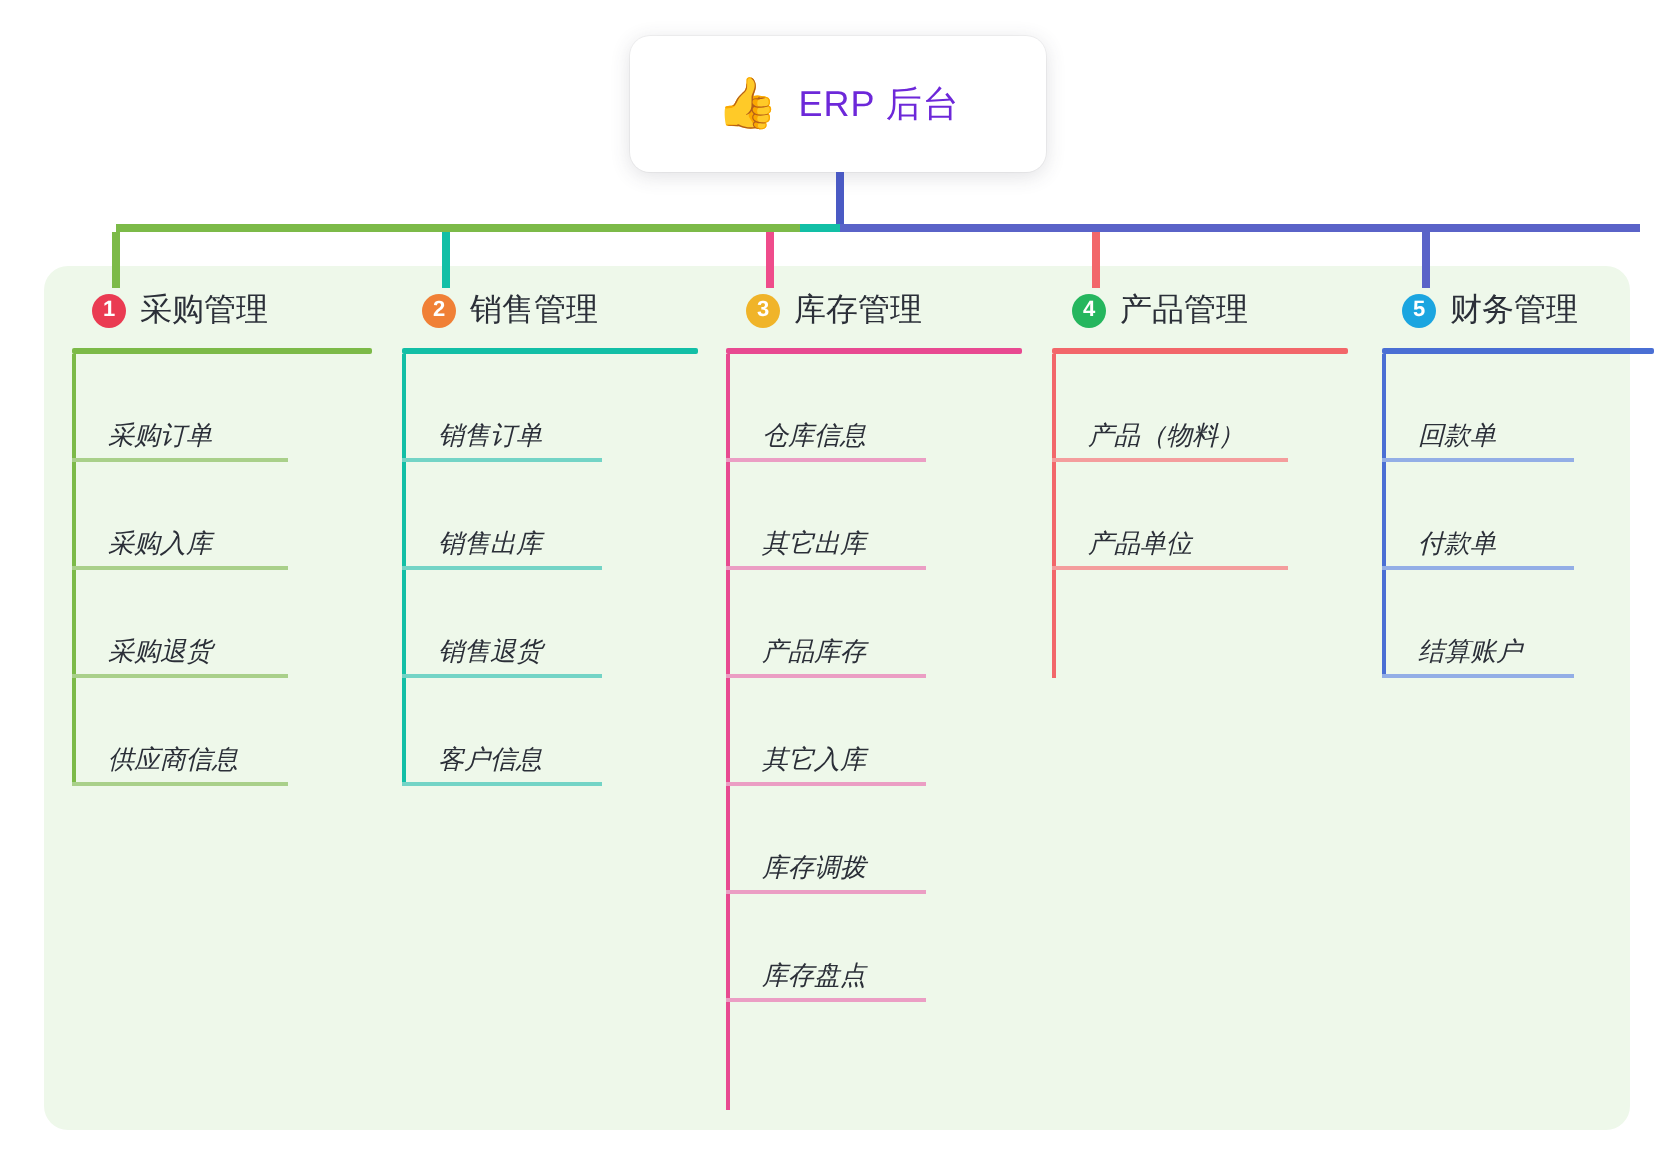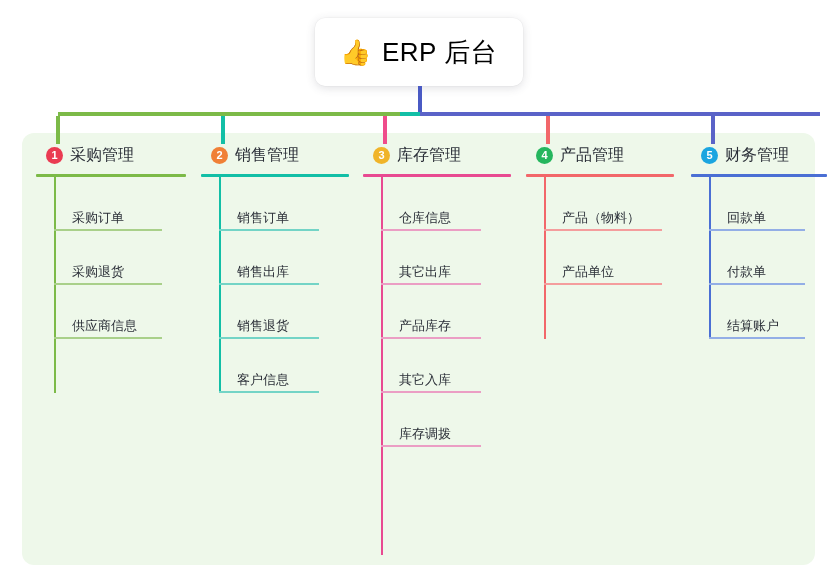--- a/index.html
+++ b/index.html
@@ -42,22 +42,22 @@
     display: flex;
     align-items: center;
     gap: 10px;
   }
   .root-icon {
     font-size: 25px;
     line-height: 1;
     display: inline-block;
   }
   .root-title {
-    font-size: 26px;
-    color: #000000;
+    font-size: 18px;
+    color: #6d28d9;
     letter-spacing: 0.5px;
     white-space: nowrap;
   }
 
   
   .vline, .hline {
     position: absolute;
   }
 
   
@@ -123,22 +123,22 @@
   }
   .head-rule {
     height: 3px;
     margin-top: 6px;
     border-radius: 1px;
   }
 
   
   .items {
     position: relative;
-    margin-left: 18px;
     padding-left: 0;
+    font-style: italic;
   }
   .spine {
     position: absolute;
     left: 0;
     top: 0;
     width: 2px;
   }
   .item {
     position: relative;
     height: 54px;
@@ -187,20 +187,24 @@
           <span class="col-title">采购管理</span>
         </div>
         <div class="head-rule" style="background: rgb(124, 186, 72); width: 150px;"></div>
         <div class="items">
           <div class="spine" style="background: rgb(124, 186, 72); height: 216px;"></div>
           <div class="item">
             <span class="item-label">采购订单</span>
             <div class="item-rule" style="background: rgb(169, 208, 138); width: 108px;"></div>
           </div>
           <div class="item">
+            <span class="item-label">采购入库</span>
+            <div class="item-rule" style="background: rgb(169, 208, 138); width: 108px;"></div>
+          </div>
+          <div class="item">
             <span class="item-label">采购退货</span>
             <div class="item-rule" style="background: rgb(169, 208, 138); width: 108px;"></div>
           </div>
           <div class="item">
             <span class="item-label">供应商信息</span>
             <div class="item-rule" style="background: rgb(169, 208, 138); width: 108px;"></div>
           </div>
         </div>
       </div>
       <div class="col" style="left: 201px; width: 148px;">
@@ -248,20 +252,24 @@
           <div class="item">
             <span class="item-label">产品库存</span>
             <div class="item-rule" style="background: rgb(235, 158, 196); width: 100px;"></div>
           </div>
           <div class="item">
             <span class="item-label">其它入库</span>
             <div class="item-rule" style="background: rgb(235, 158, 196); width: 100px;"></div>
           </div>
           <div class="item">
             <span class="item-label">库存调拨</span>
+            <div class="item-rule" style="background: rgb(235, 158, 196); width: 100px;"></div>
+          </div>
+          <div class="item">
+            <span class="item-label">库存盘点</span>
             <div class="item-rule" style="background: rgb(235, 158, 196); width: 100px;"></div>
           </div>
         </div>
       </div>
       <div class="col" style="left: 526px; width: 148px;">
         <div class="col-head">
           <span class="badge" style="background: rgb(37, 182, 94);">4</span>
           <span class="col-title">产品管理</span>
         </div>
         <div class="head-rule" style="background: rgb(242, 103, 106); width: 148px;"></div>

